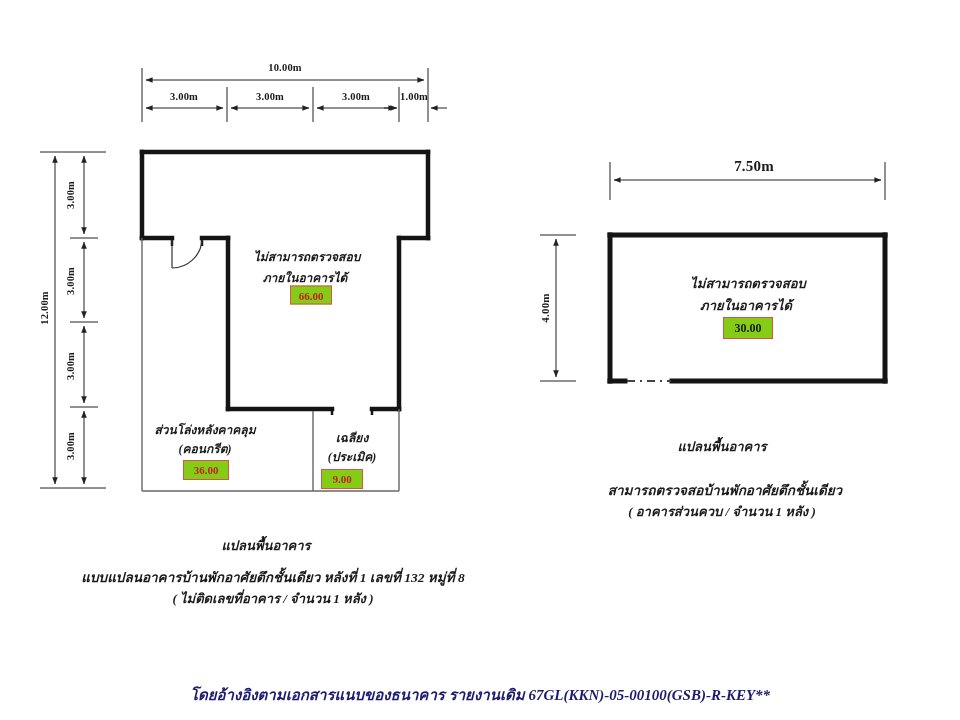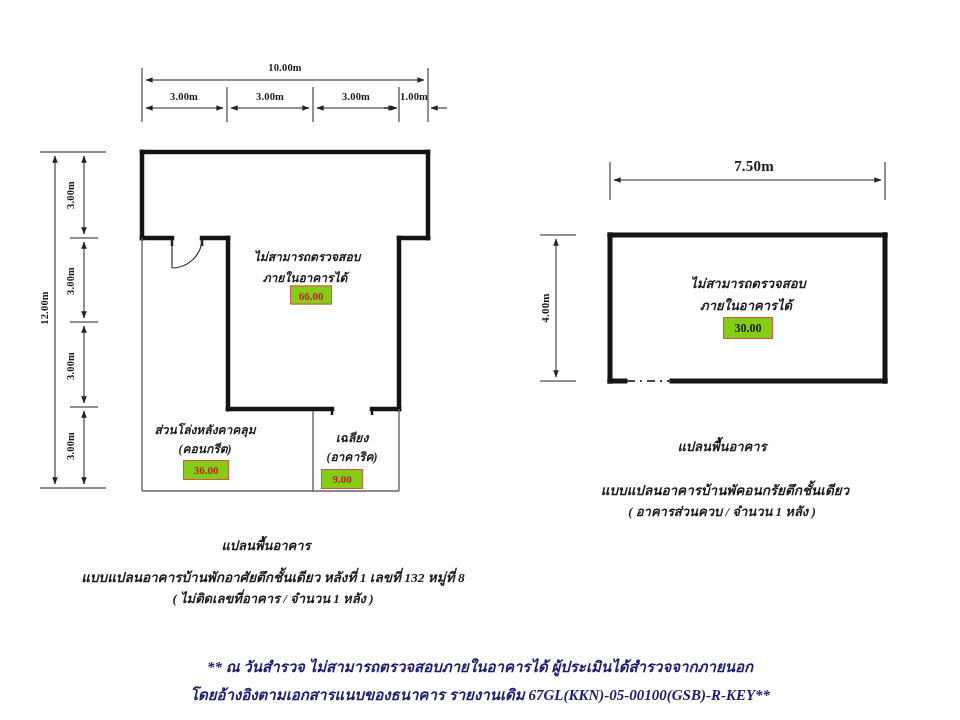--- a/index.html
+++ b/index.html
@@ -130,38 +130,37 @@
     <span>66.00</span>
   </div>
 
   <div class="thai t12" style="left:205px;top:429px">ส่วนโล่งหลังคาคลุม</div>
   <div class="thai t12" style="left:205px;top:448px">(คอนกรีต)</div>
   <div class="areabox" style="left:206px;top:470px;width:44px;height:18px">
     <span>36.00</span>
   </div>
 
   <div class="thai t12" style="left:352px;top:437px">เฉลียง</div>
-  <div class="thai t12" style="left:352px;top:456px">(อาคาริค)</div>
+  <div class="thai t12" style="left:352px;top:456px">(ประเมิค)</div>
   <div class="areabox" style="left:342px;top:479px;width:40px;height:18px">
     <span>9.00</span>
   </div>
 
   <div class="thai t13" style="left:266px;top:545px">แปลนพื้นอาคาร</div>
   <div class="thai t14" style="left:273px;top:577px">แบบแปลนอาคารบ้านพักอาศัยตึกชั้นเดียว หลังที่ 1  เลขที่ 132  หมู่ที่ 8</div>
   <div class="thai t13" style="left:273px;top:598px">( ไม่ติดเลขที่อาคาร / จำนวน 1 หลัง )</div>
 
   <div class="lbl" style="left:754px;top:166px;font-size:15px">7.50m</div>
   <div class="lbl rot" style="left:545px;top:308px;font-size:11px">4.00m</div>
 
   <div class="thai t13" style="left:748px;top:283px">ไม่สามารถตรวจสอบ</div>
   <div class="thai t13" style="left:746px;top:305px">ภายในอาคารได้</div>
   <div class="areabox blacknum" style="left:748px;top:328px;width:48px;height:20px">
     <span>30.00</span>
   </div>
 
   <div class="thai t13" style="left:722px;top:446px">แปลนพื้นอาคาร</div>
-  <div class="thai t14" style="left:725px;top:490px">แบบแปลนอาคารบ้านพัคอนกรัยตึกชั้นเดียว</div>
+  <div class="thai t14" style="left:725px;top:490px">สามารถตรวจสอบ้านพักอาศัยตึกชั้นเดียว</div>
   <div class="thai t13" style="left:722px;top:511px">( อาคารส่วนควบ / จำนวน 1 หลัง )</div>
 
-  <div class="footer-line" style="top:655px">** ณ วันสำรวจ ไม่สามารถตรวจสอบภายในอาคารได้ ผู้ประเมินได้สำรวจจากภายนอก</div>
   <div class="footer-line" style="top:683px">โดยอ้างอิงตามเอกสารแนบของธนาคาร รายงานเดิม 67GL(KKN)-05-00100(GSB)-R-KEY**</div>
 
 </div>
 
 </body></html>

